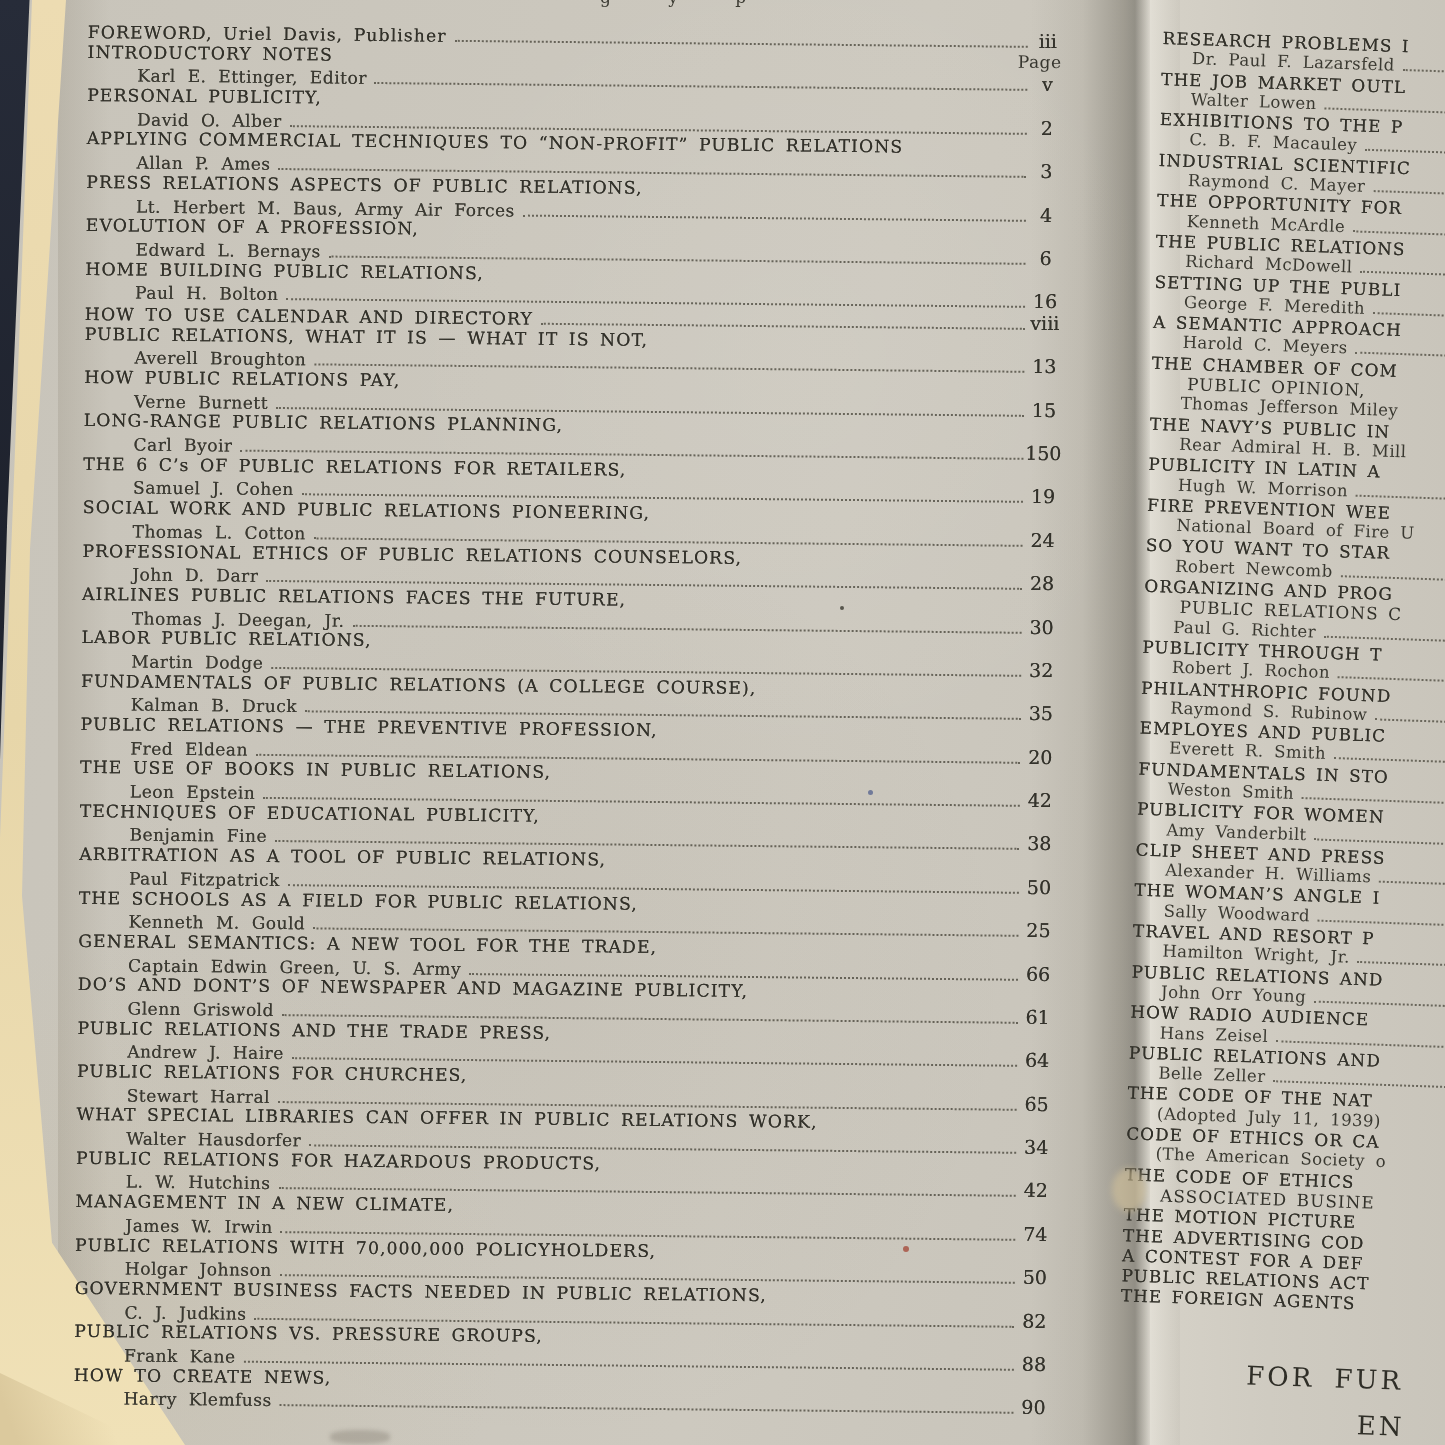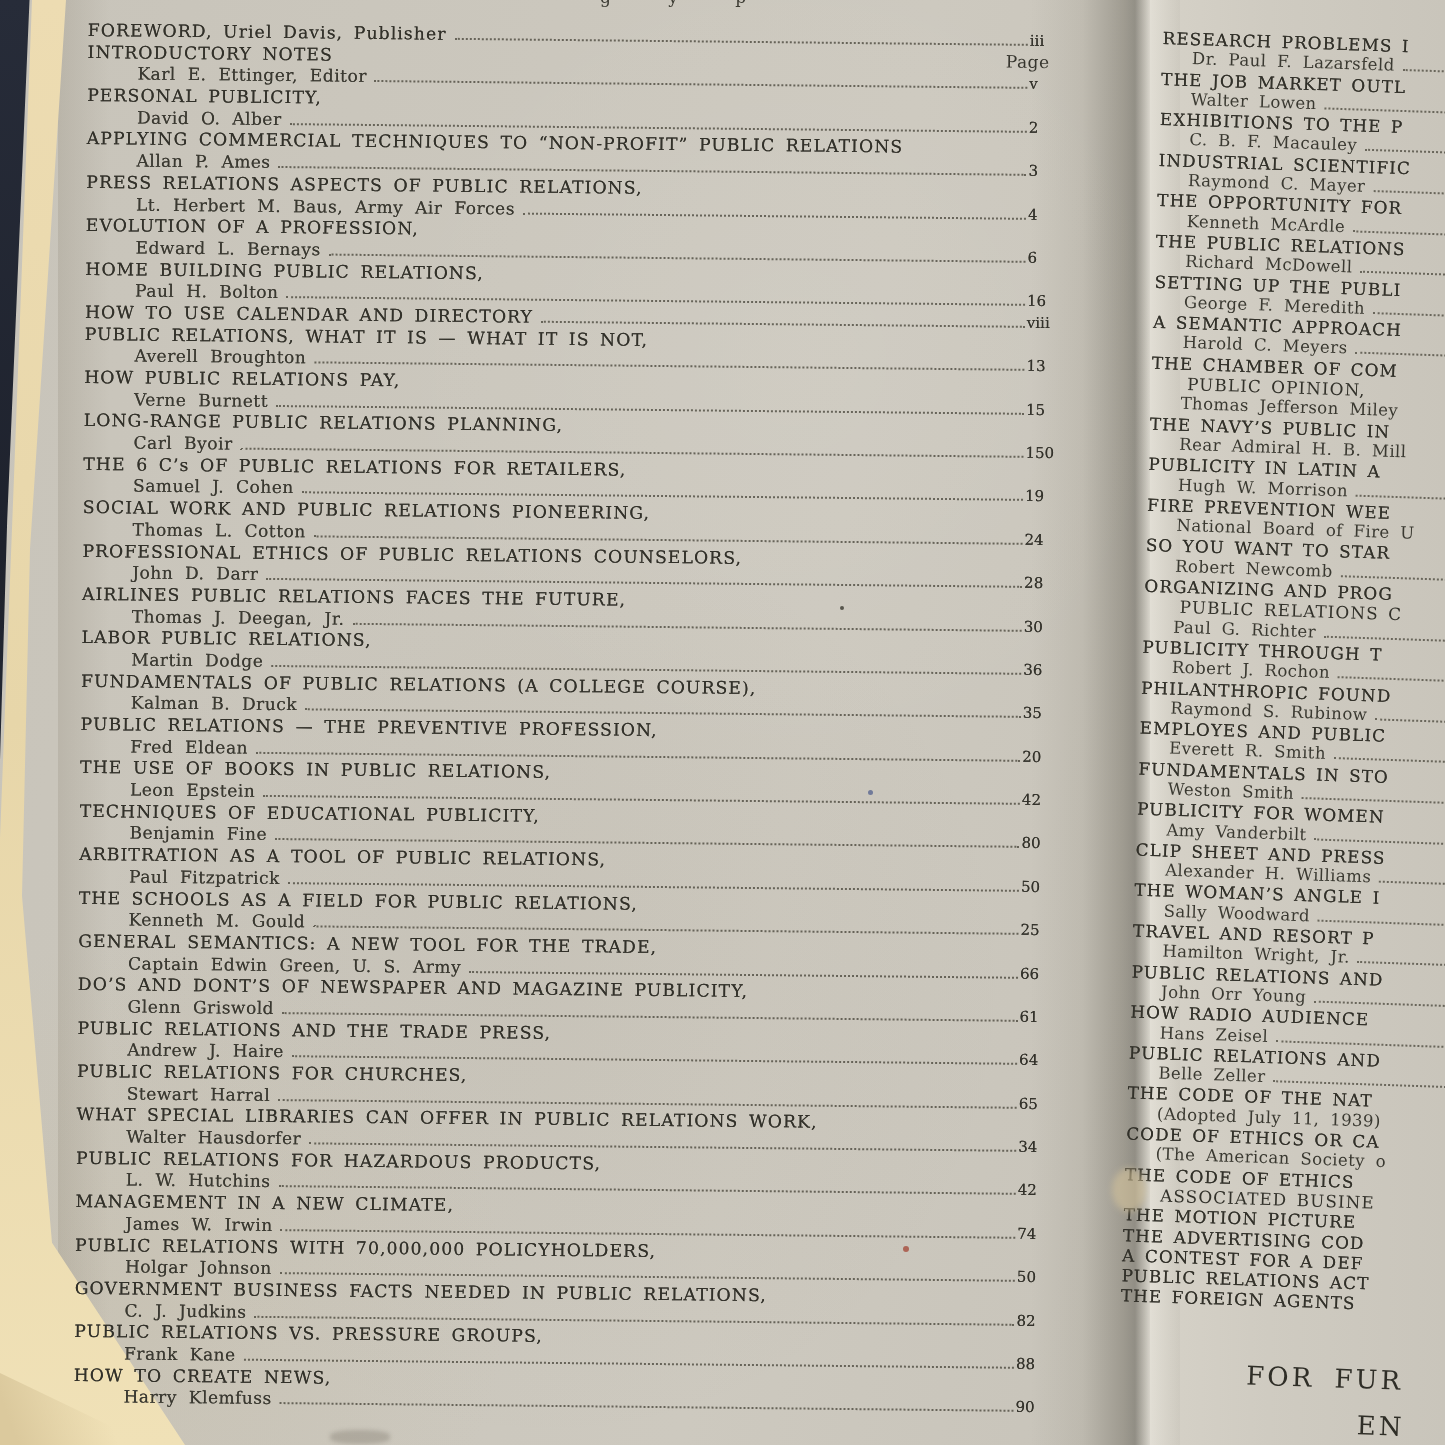--- a/index.html
+++ b/index.html
@@ -33,23 +33,23 @@
   
   .toc-left{position:absolute;left:88px;top:20px;width:978px;
     transform:rotate(0.6deg);transform-origin:top left;}
   .row{display:flex;align-items:baseline;height:21.7px;white-space:nowrap;}
   .ttl{font-size:17.2px;letter-spacing:1.1px;word-spacing:4px;color:#32312a;
     text-shadow:0 0 0.6px rgba(48,46,38,0.85);}
   .auth{font-size:17px;padding-left:50px;letter-spacing:0.5px;word-spacing:6px;color:#3a3931;
     text-shadow:0 0 0.5px rgba(52,50,42,0.8);}
   .dt{flex:1 1 auto;min-width:10px;border-bottom:2px dotted rgba(64,61,50,0.72);
     margin:0 2px 4px 8px;}
-  .pg{font-size:15px;min-width:36px;text-align:left;color:#33322b;
+  .pg{font-size:19px;min-width:36px;text-align:center;color:#33322b;
     text-shadow:0 0 0.5px rgba(48,46,38,0.85);}
-  .page-hdr{position:absolute;right:16px;top:22px;font-size:17px;letter-spacing:0.5px;color:#363items52e;}
+  .page-hdr{position:absolute;right:4px;top:22px;font-size:17px;letter-spacing:0.5px;color:#363items52e;}
   .page-hdr{color:#36352e;}
 
   
   .toc-right{position:absolute;left:1163px;top:28px;width:430px;
     transform:rotate(1.9deg);transform-origin:top left;}
   .rrow{display:flex;align-items:baseline;height:20.3px;white-space:nowrap;}
   .r-ttl{font-size:16.8px;letter-spacing:1.1px;word-spacing:3px;color:#32312a;
     text-shadow:0 0 0.6px rgba(48,46,38,0.85);}
   .r-auth{font-size:16.6px;padding-left:30px;letter-spacing:0.4px;word-spacing:5px;color:#3a3931;}
   .r-sub{font-size:16.8px;padding-left:36px;letter-spacing:1.1px;word-spacing:3px;color:#32312a;}
@@ -204,21 +204,21 @@
         <span class="auth">Thomas J. Deegan, Jr.</span>
         <span class="dt"></span>
         <span class="pg">30</span>
       </div>
       <div class="row">
         <span class="ttl">LABOR PUBLIC RELATIONS,</span>
       </div>
       <div class="row">
         <span class="auth">Martin Dodge</span>
         <span class="dt"></span>
-        <span class="pg">36</span>
+        <span class="pg">32</span>
       </div>
       <div class="row">
         <span class="ttl">FUNDAMENTALS OF PUBLIC RELATIONS (A COLLEGE COURSE),</span>
       </div>
       <div class="row">
         <span class="auth">Kalman B. Druck</span>
         <span class="dt"></span>
         <span class="pg">35</span>
       </div>
       <div class="row">
@@ -236,21 +236,21 @@
         <span class="auth">Leon Epstein</span>
         <span class="dt"></span>
         <span class="pg">42</span>
       </div>
       <div class="row">
         <span class="ttl">TECHNIQUES OF EDUCATIONAL PUBLICITY,</span>
       </div>
       <div class="row">
         <span class="auth">Benjamin Fine</span>
         <span class="dt"></span>
-        <span class="pg">80</span>
+        <span class="pg">38</span>
       </div>
       <div class="row">
         <span class="ttl">ARBITRATION AS A TOOL OF PUBLIC RELATIONS,</span>
       </div>
       <div class="row">
         <span class="auth">Paul Fitzpatrick</span>
         <span class="dt"></span>
         <span class="pg">50</span>
       </div>
       <div class="row">

